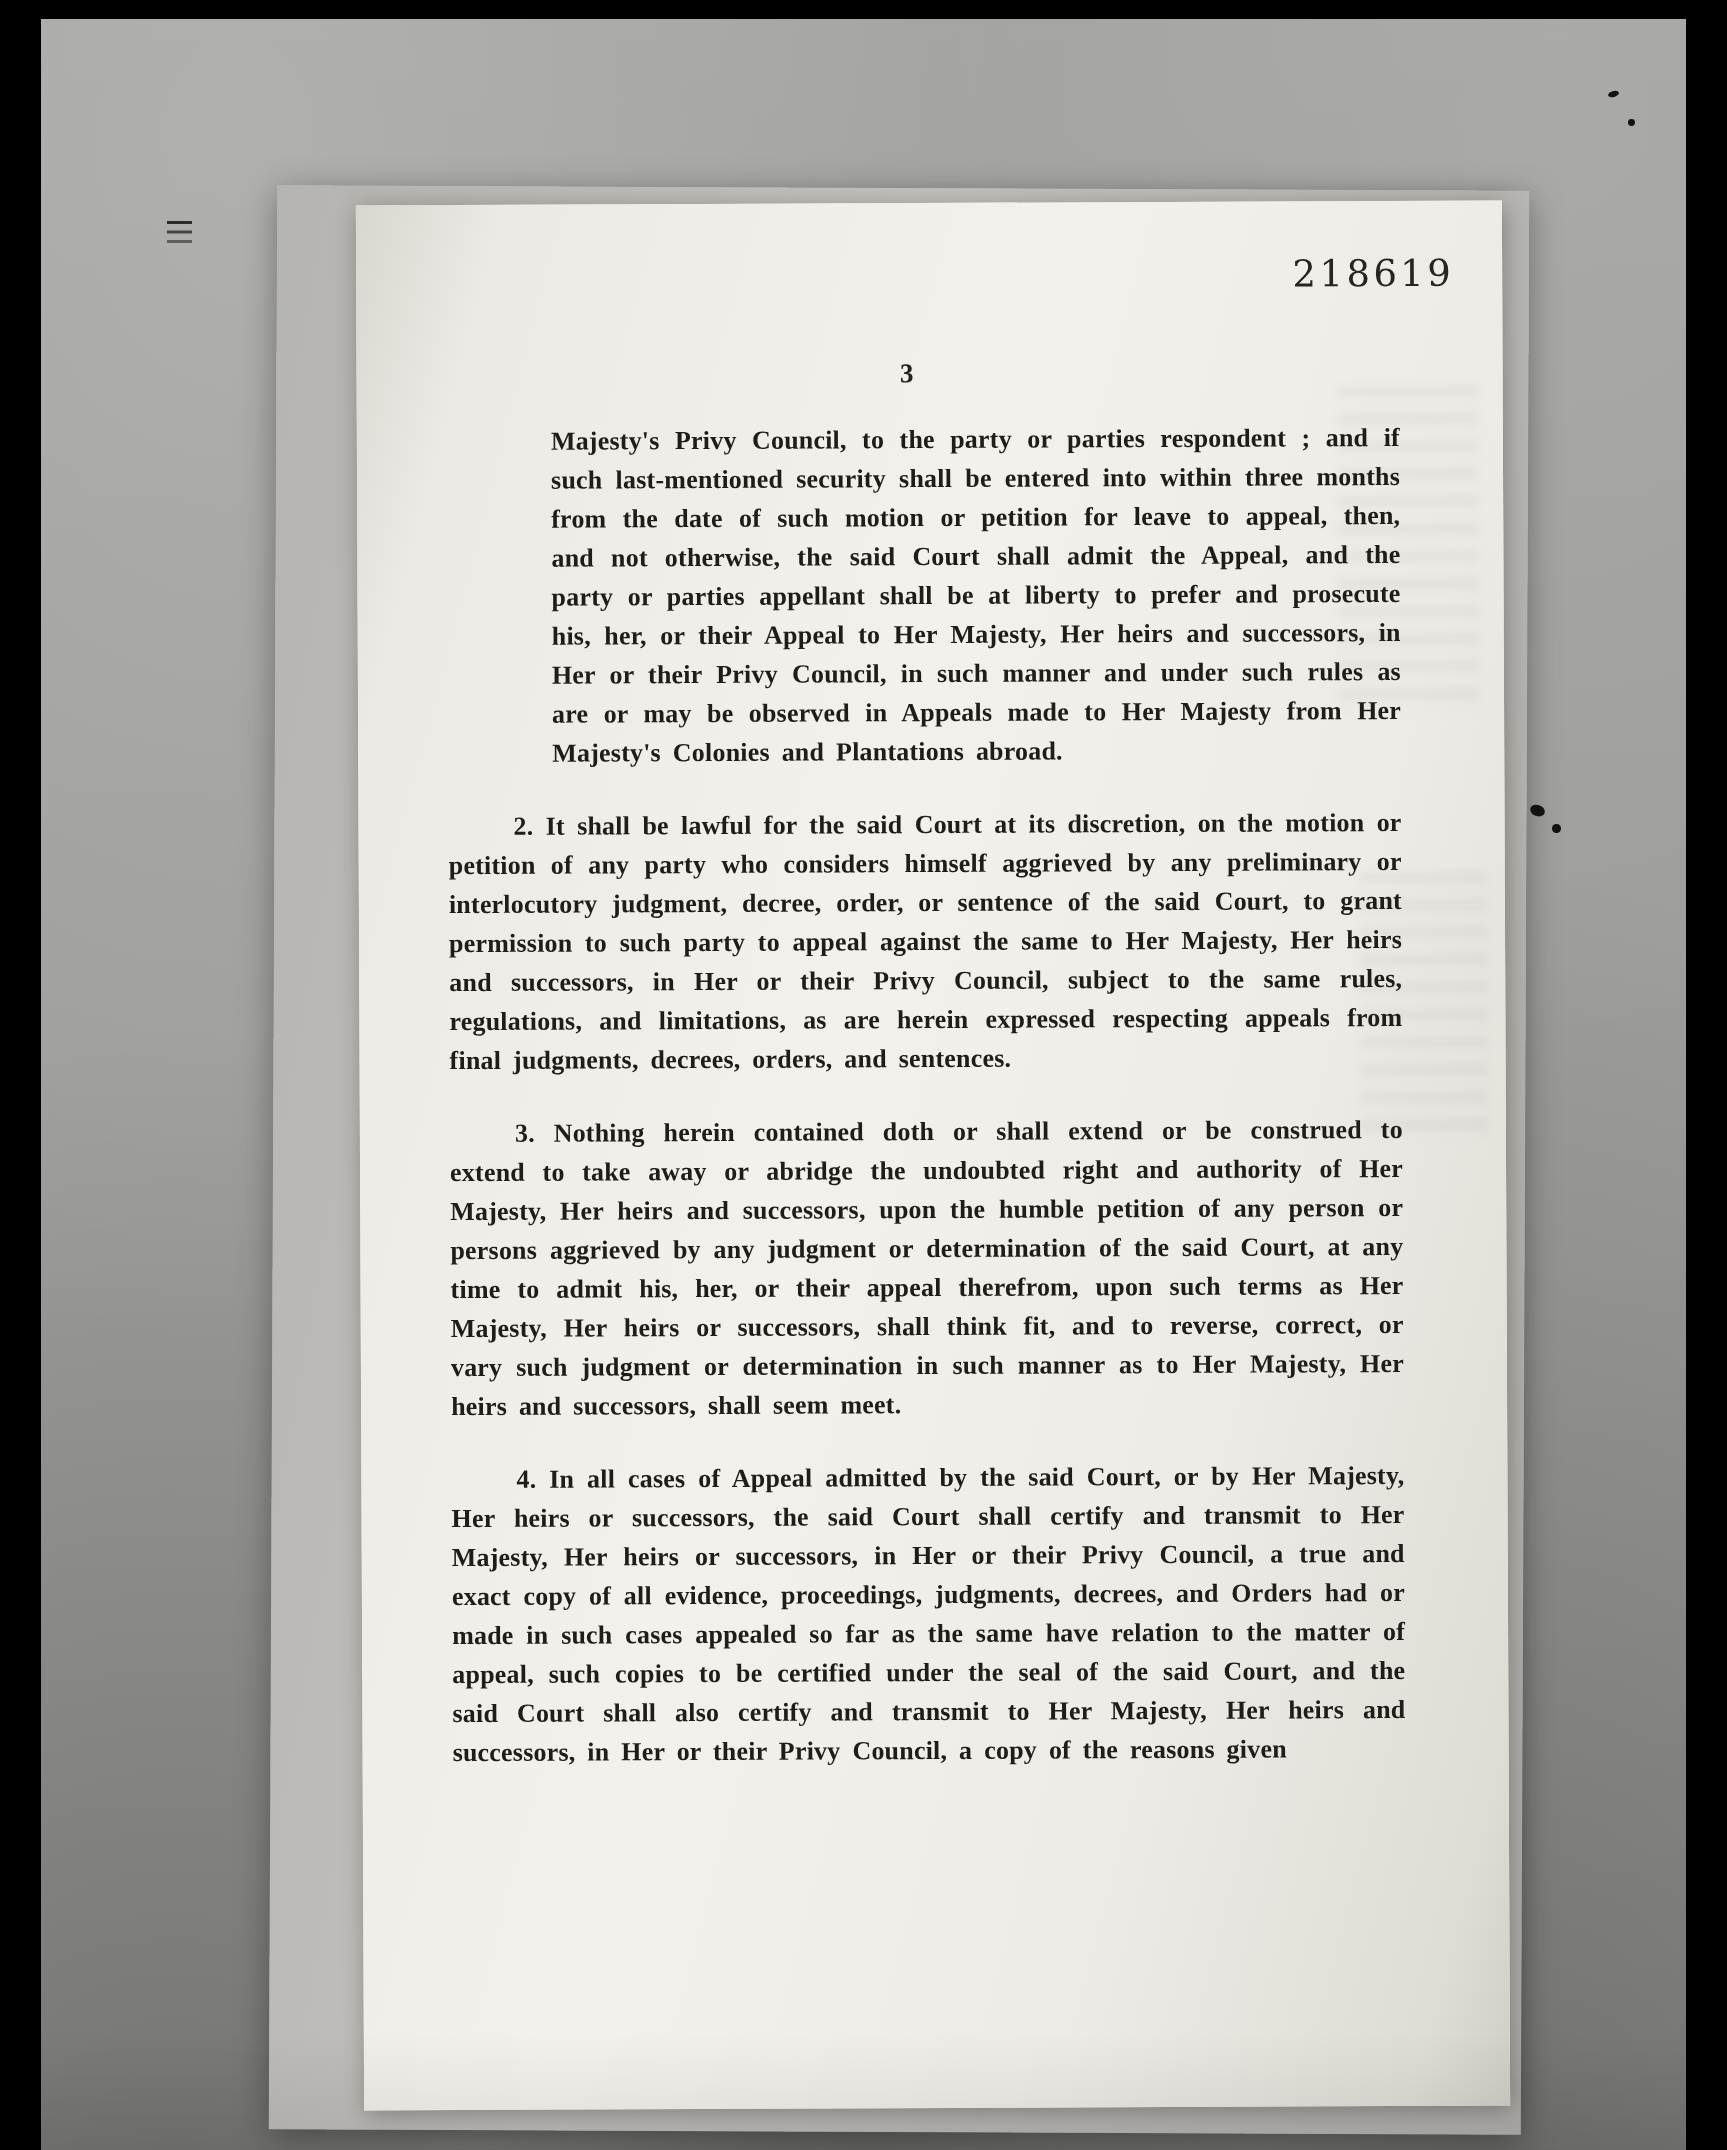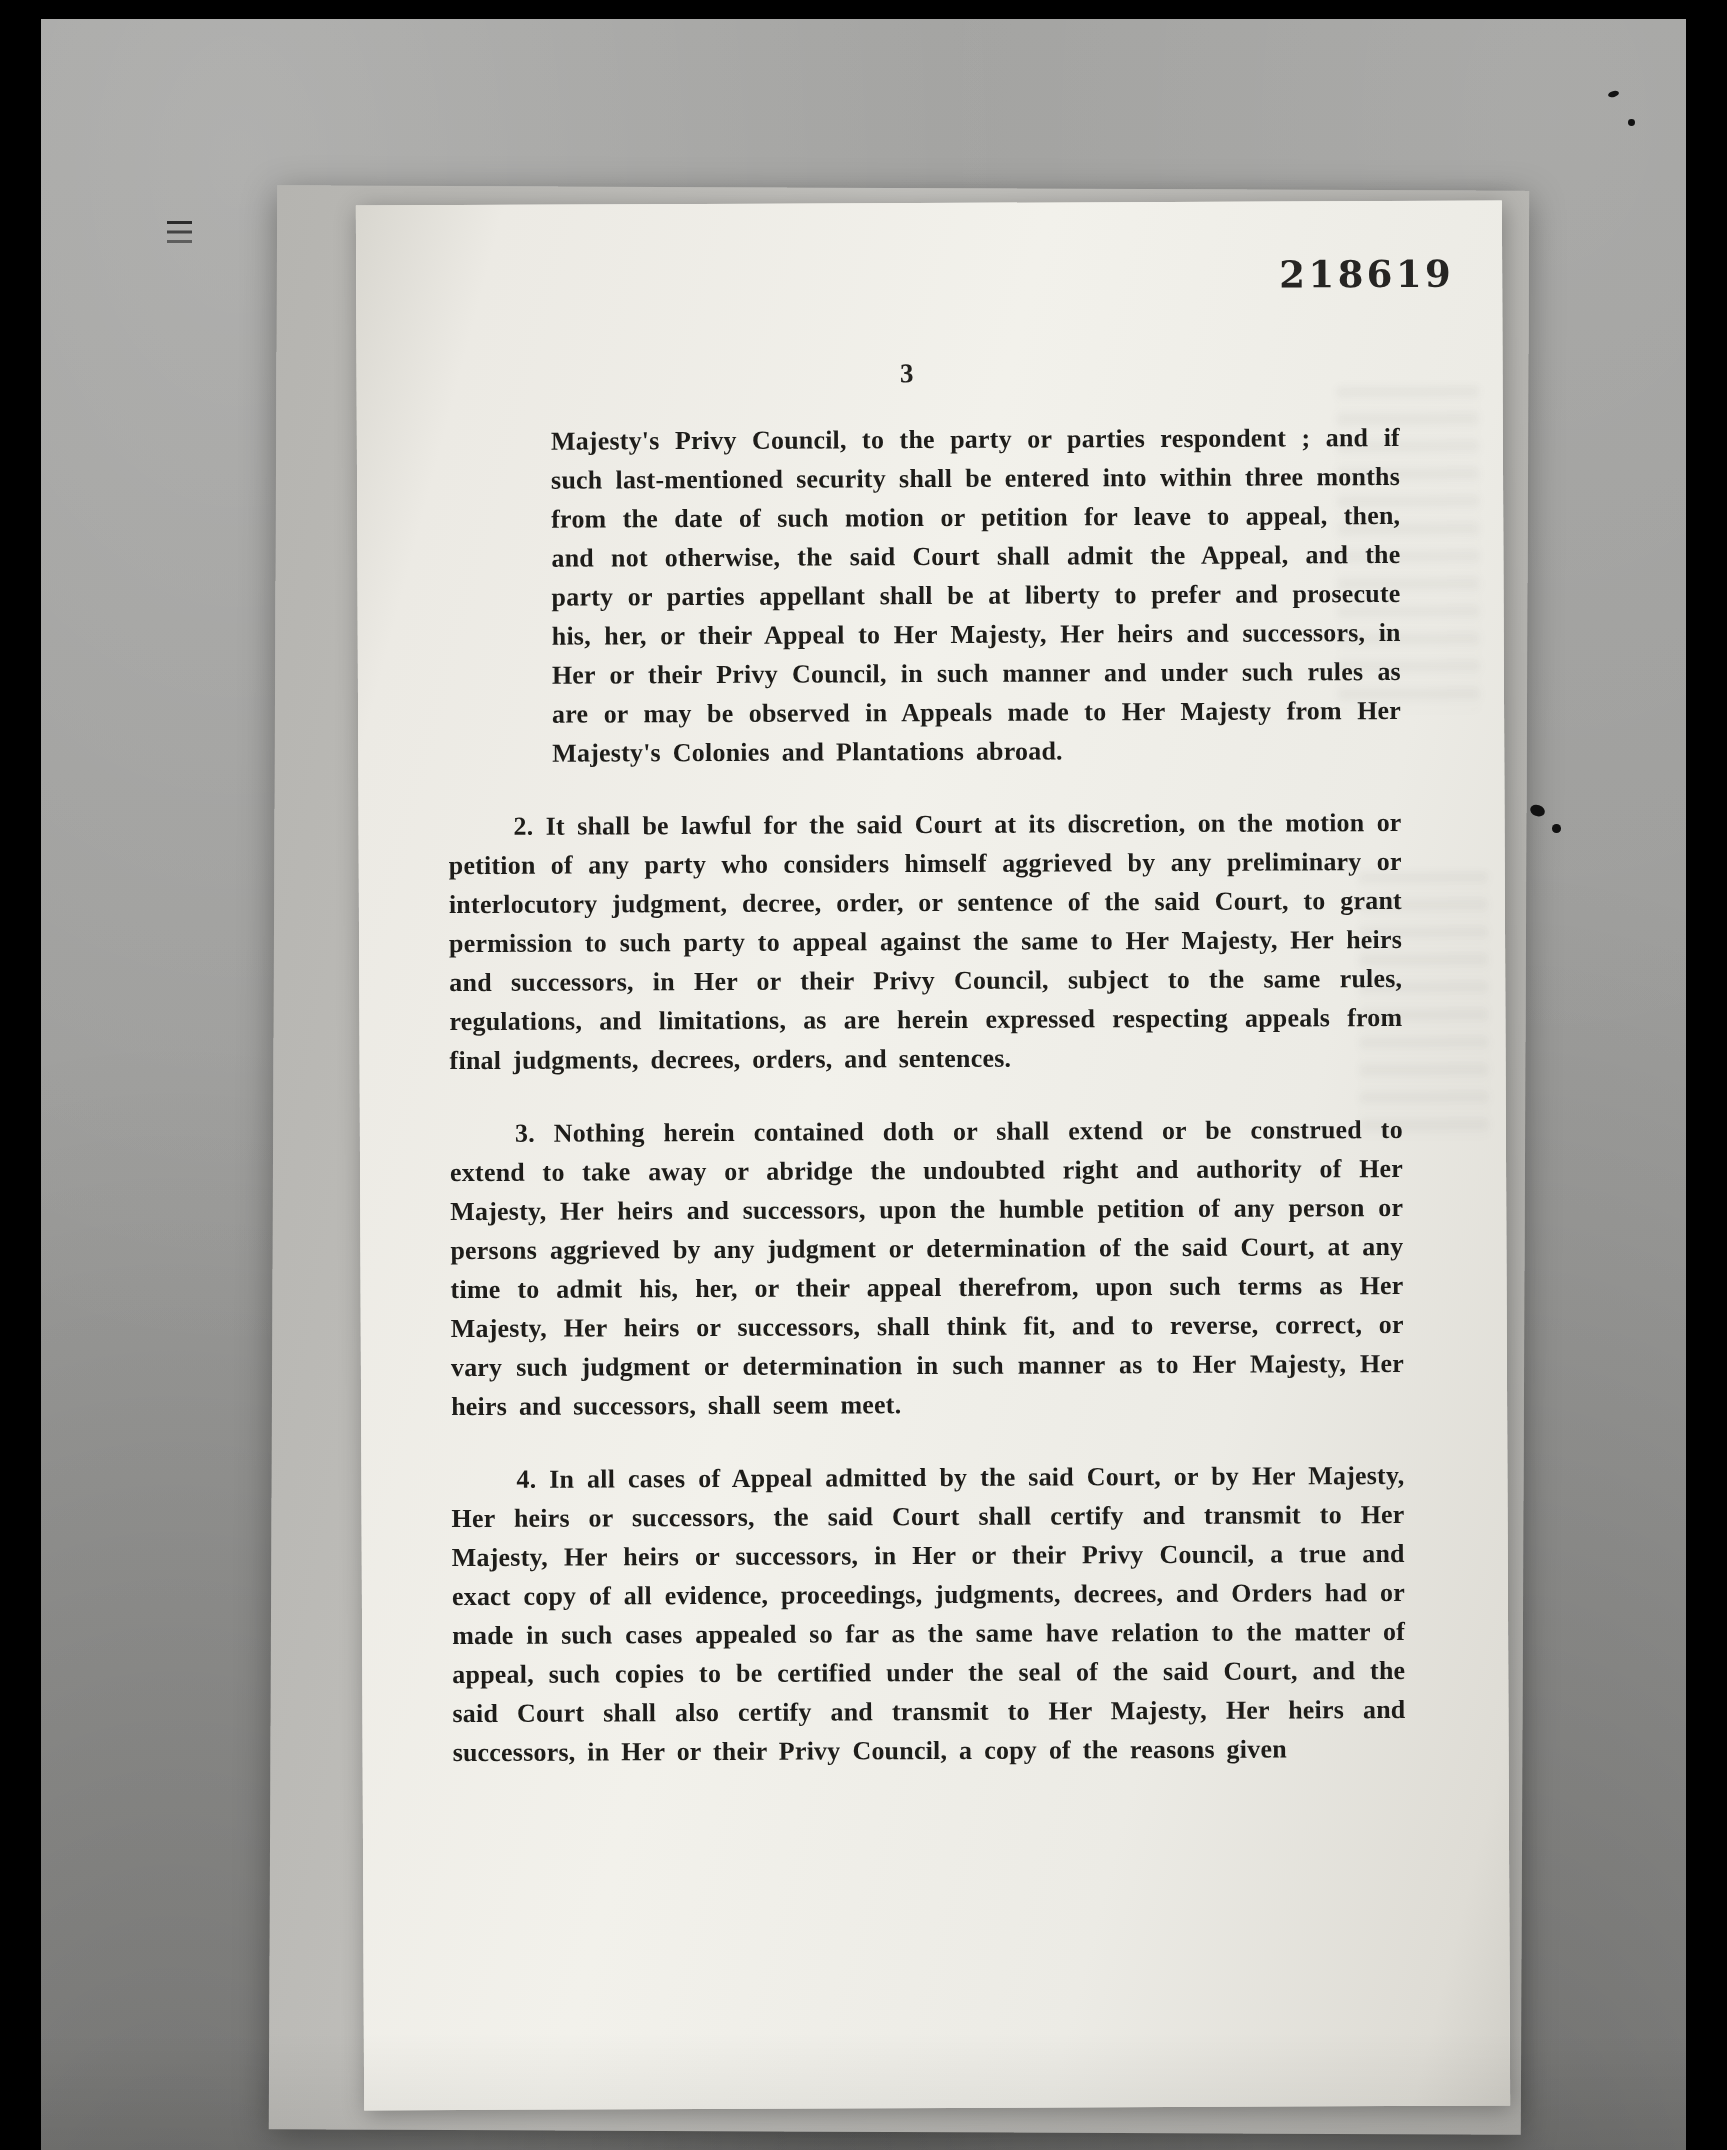--- a/index.html
+++ b/index.html
@@ -73,21 +73,21 @@
   .bleed-middle { right: 17px; top: 671px; width: 129px; height: 267px; }
 
   .archive-number {
     position: absolute;
     top: 51px;
     right: 48px;
     font-family: "DejaVu Serif", "Liberation Serif", serif;
     font-size: 37px;
     letter-spacing: 3.4px;
     color: #262523;
-    font-weight: 700;
+    font-weight: 400;
     text-align: right;
   }
 
   .page-number {
     position: absolute;
     top: 155px;
     left: 0;
     width: 96%;
     text-align: center;
     font-size: 27px;

